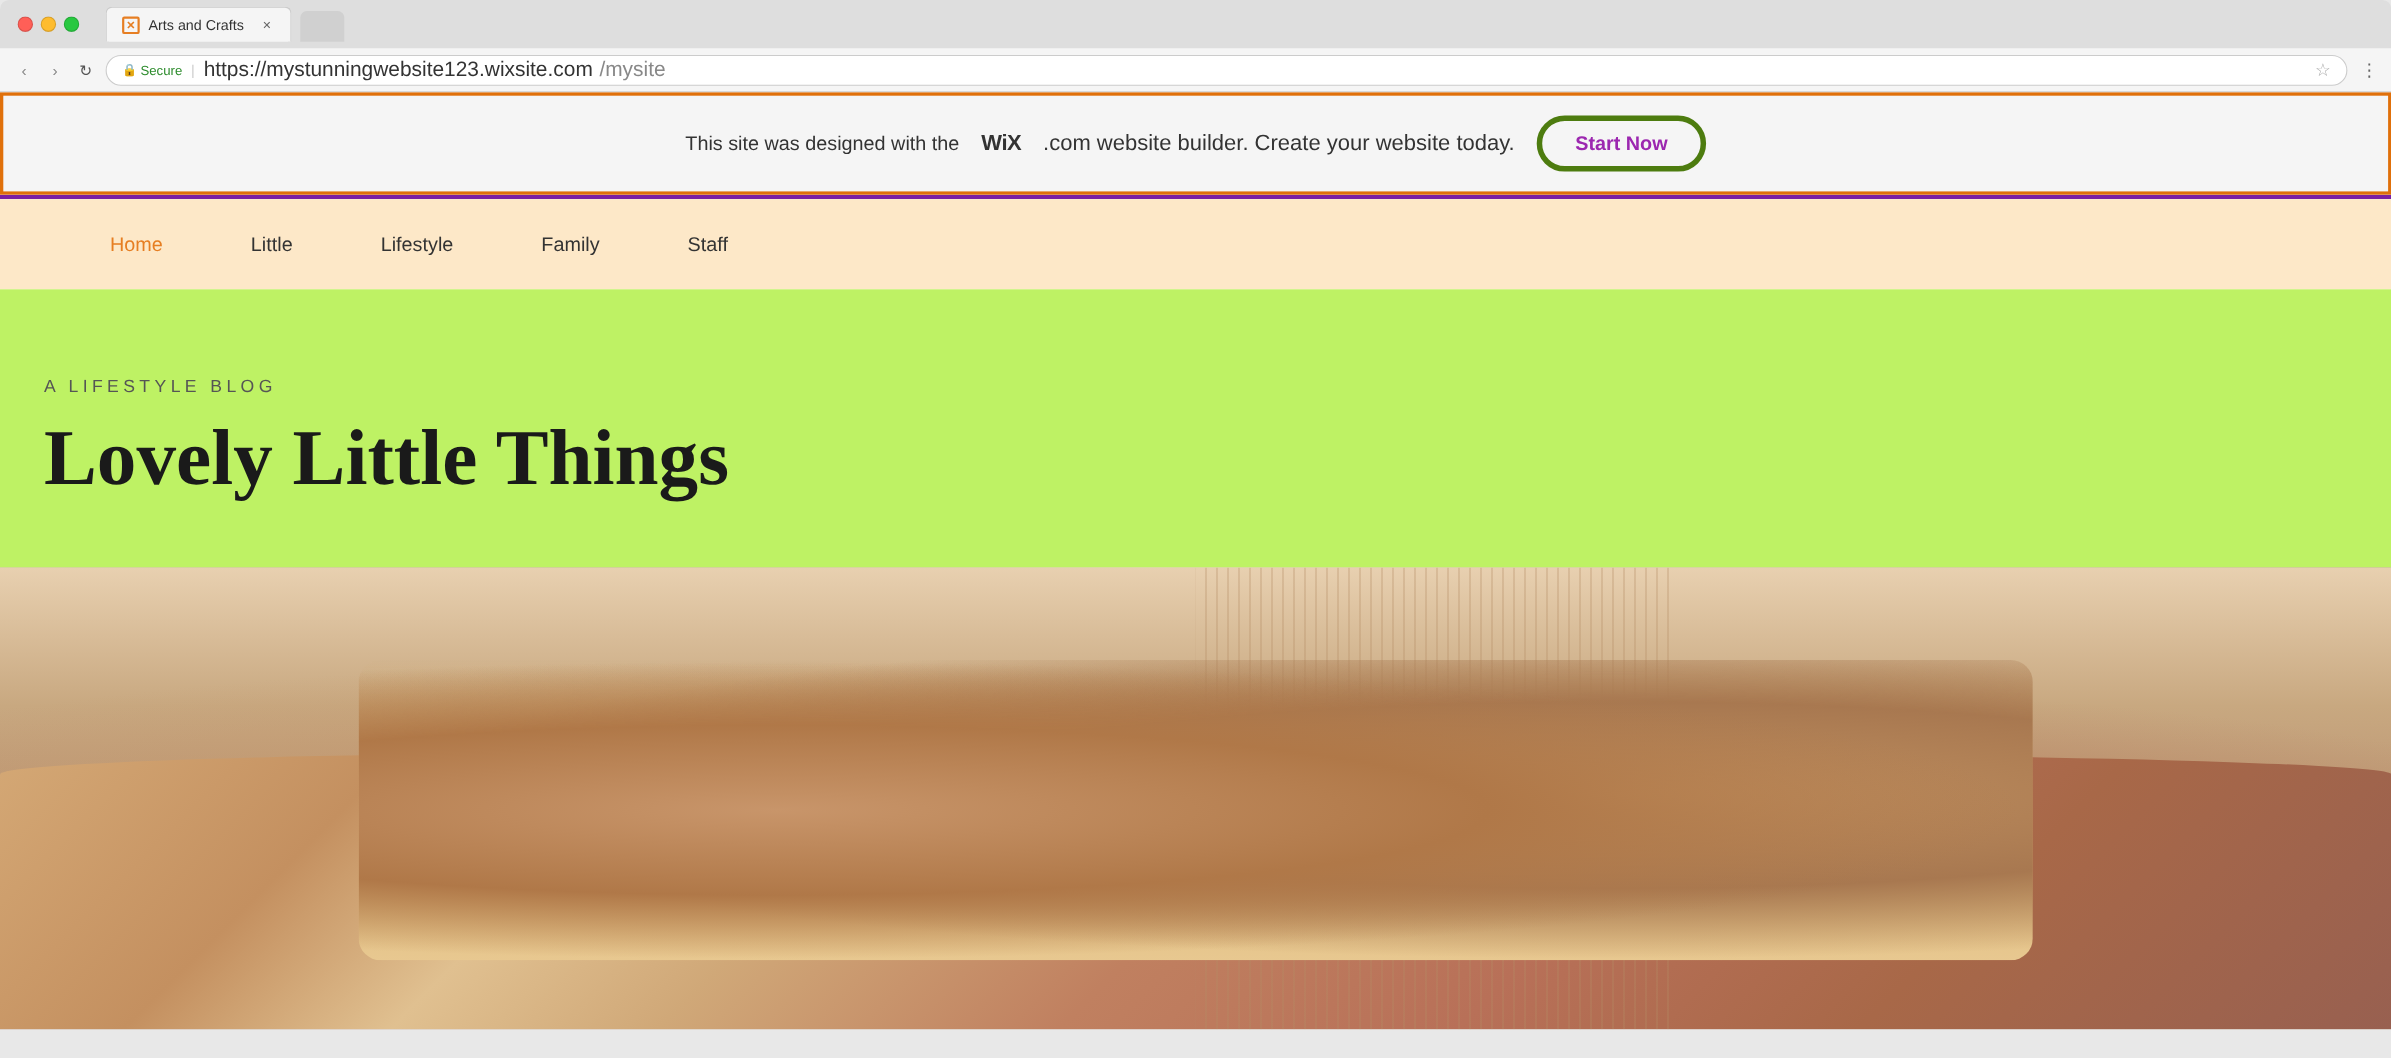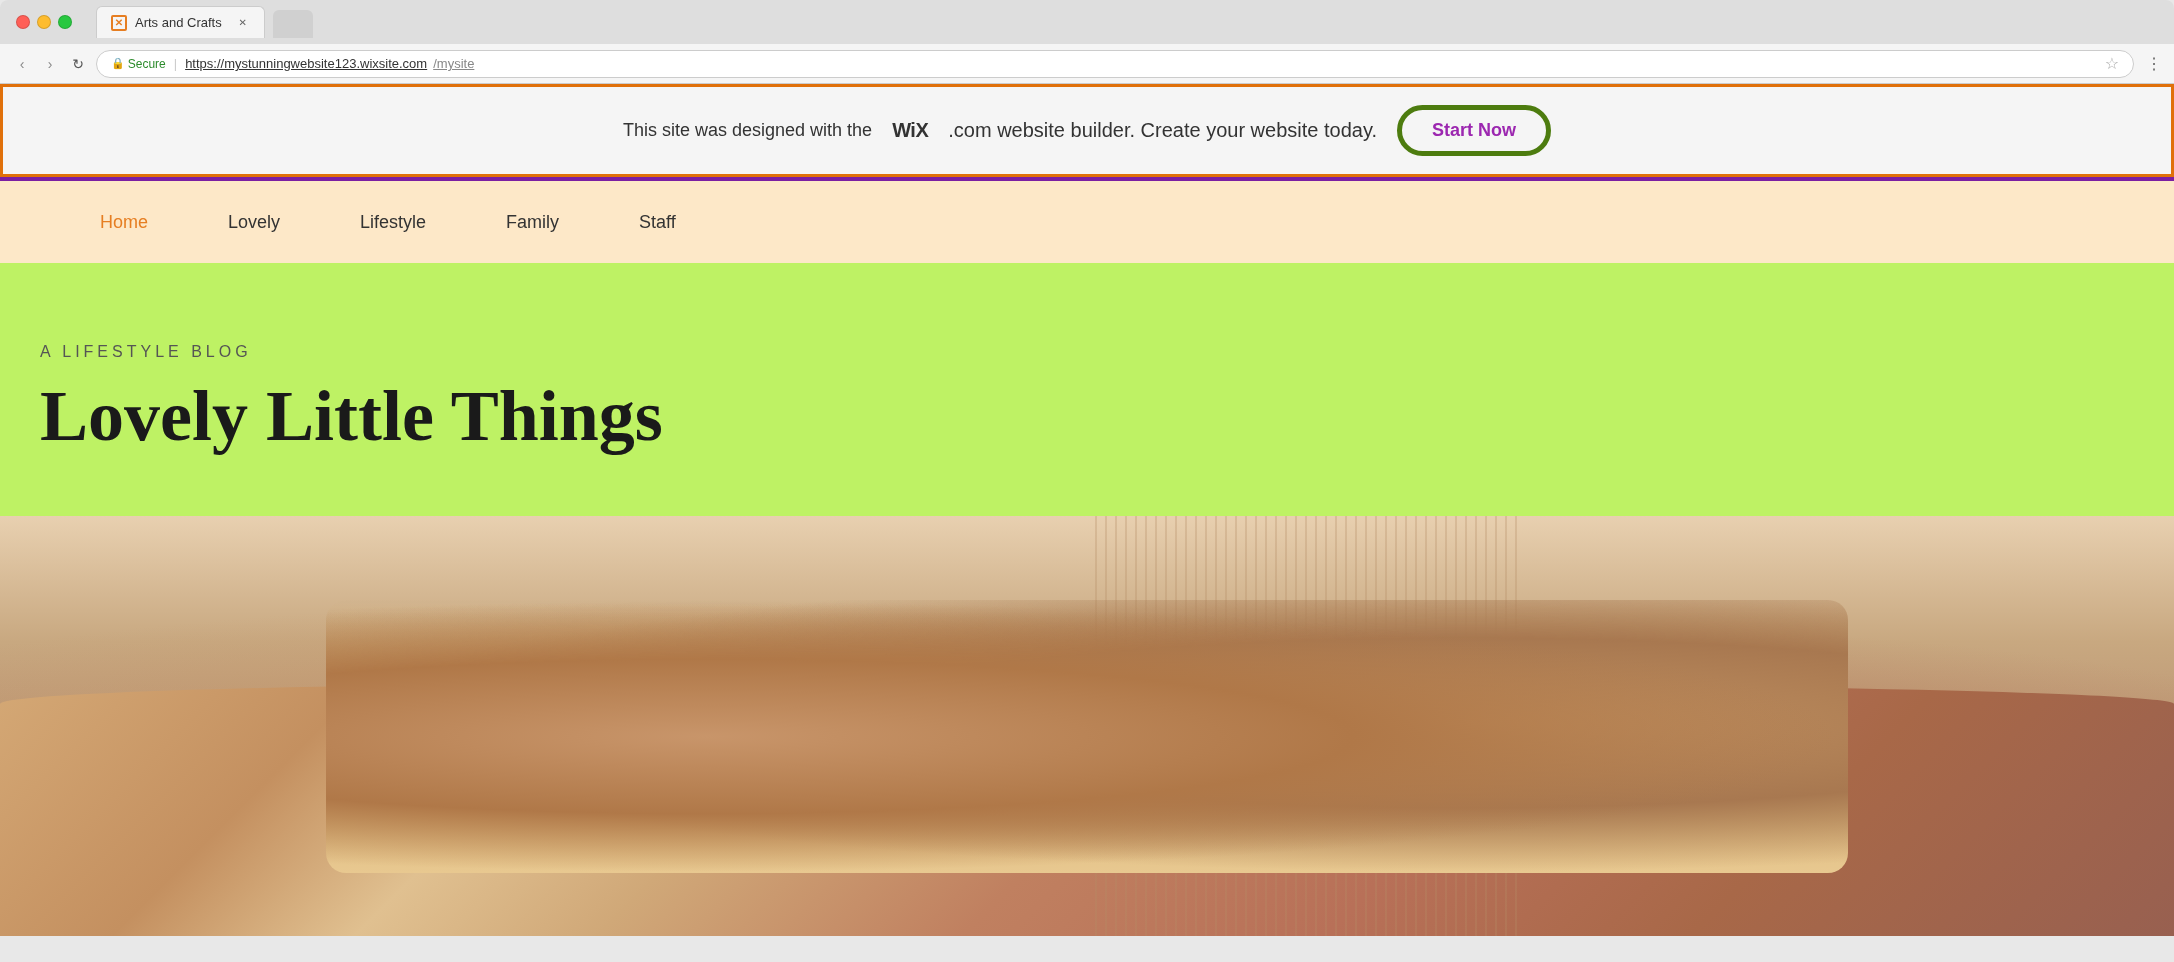--- a/index.html
+++ b/index.html
@@ -151,22 +151,21 @@
       font-size: 11px;
     }
 
     .url-separator {
       color: #ccc;
       margin: 0 2px;
     }
 
     .url-text {
       color: #333;
-      font-size: 13px;
-      text-decoration: underline;
+      font-size: 19px;
     }
 
     .url-path {
       color: #888;
     }
 
     .star-icon {
       margin-left: auto;
       color: #aaa;
       font-size: 16px;
@@ -401,21 +400,21 @@
 
   <div class="purple-line"></div>
 
   <div class="website-content">
 
     <nav class="nav-bar">
       <a class="nav-item active">
         <span>Home</span>
       </a>
       <a class="nav-item">
-        <span>Lovely</span>
+        <span>Little</span>
       </a>
       <a class="nav-item">
         <span>Lifestyle</span>
       </a>
       <a class="nav-item">
         <span>Family</span>
       </a>
       <a class="nav-item">
         <span>Staff</span>
       </a>

